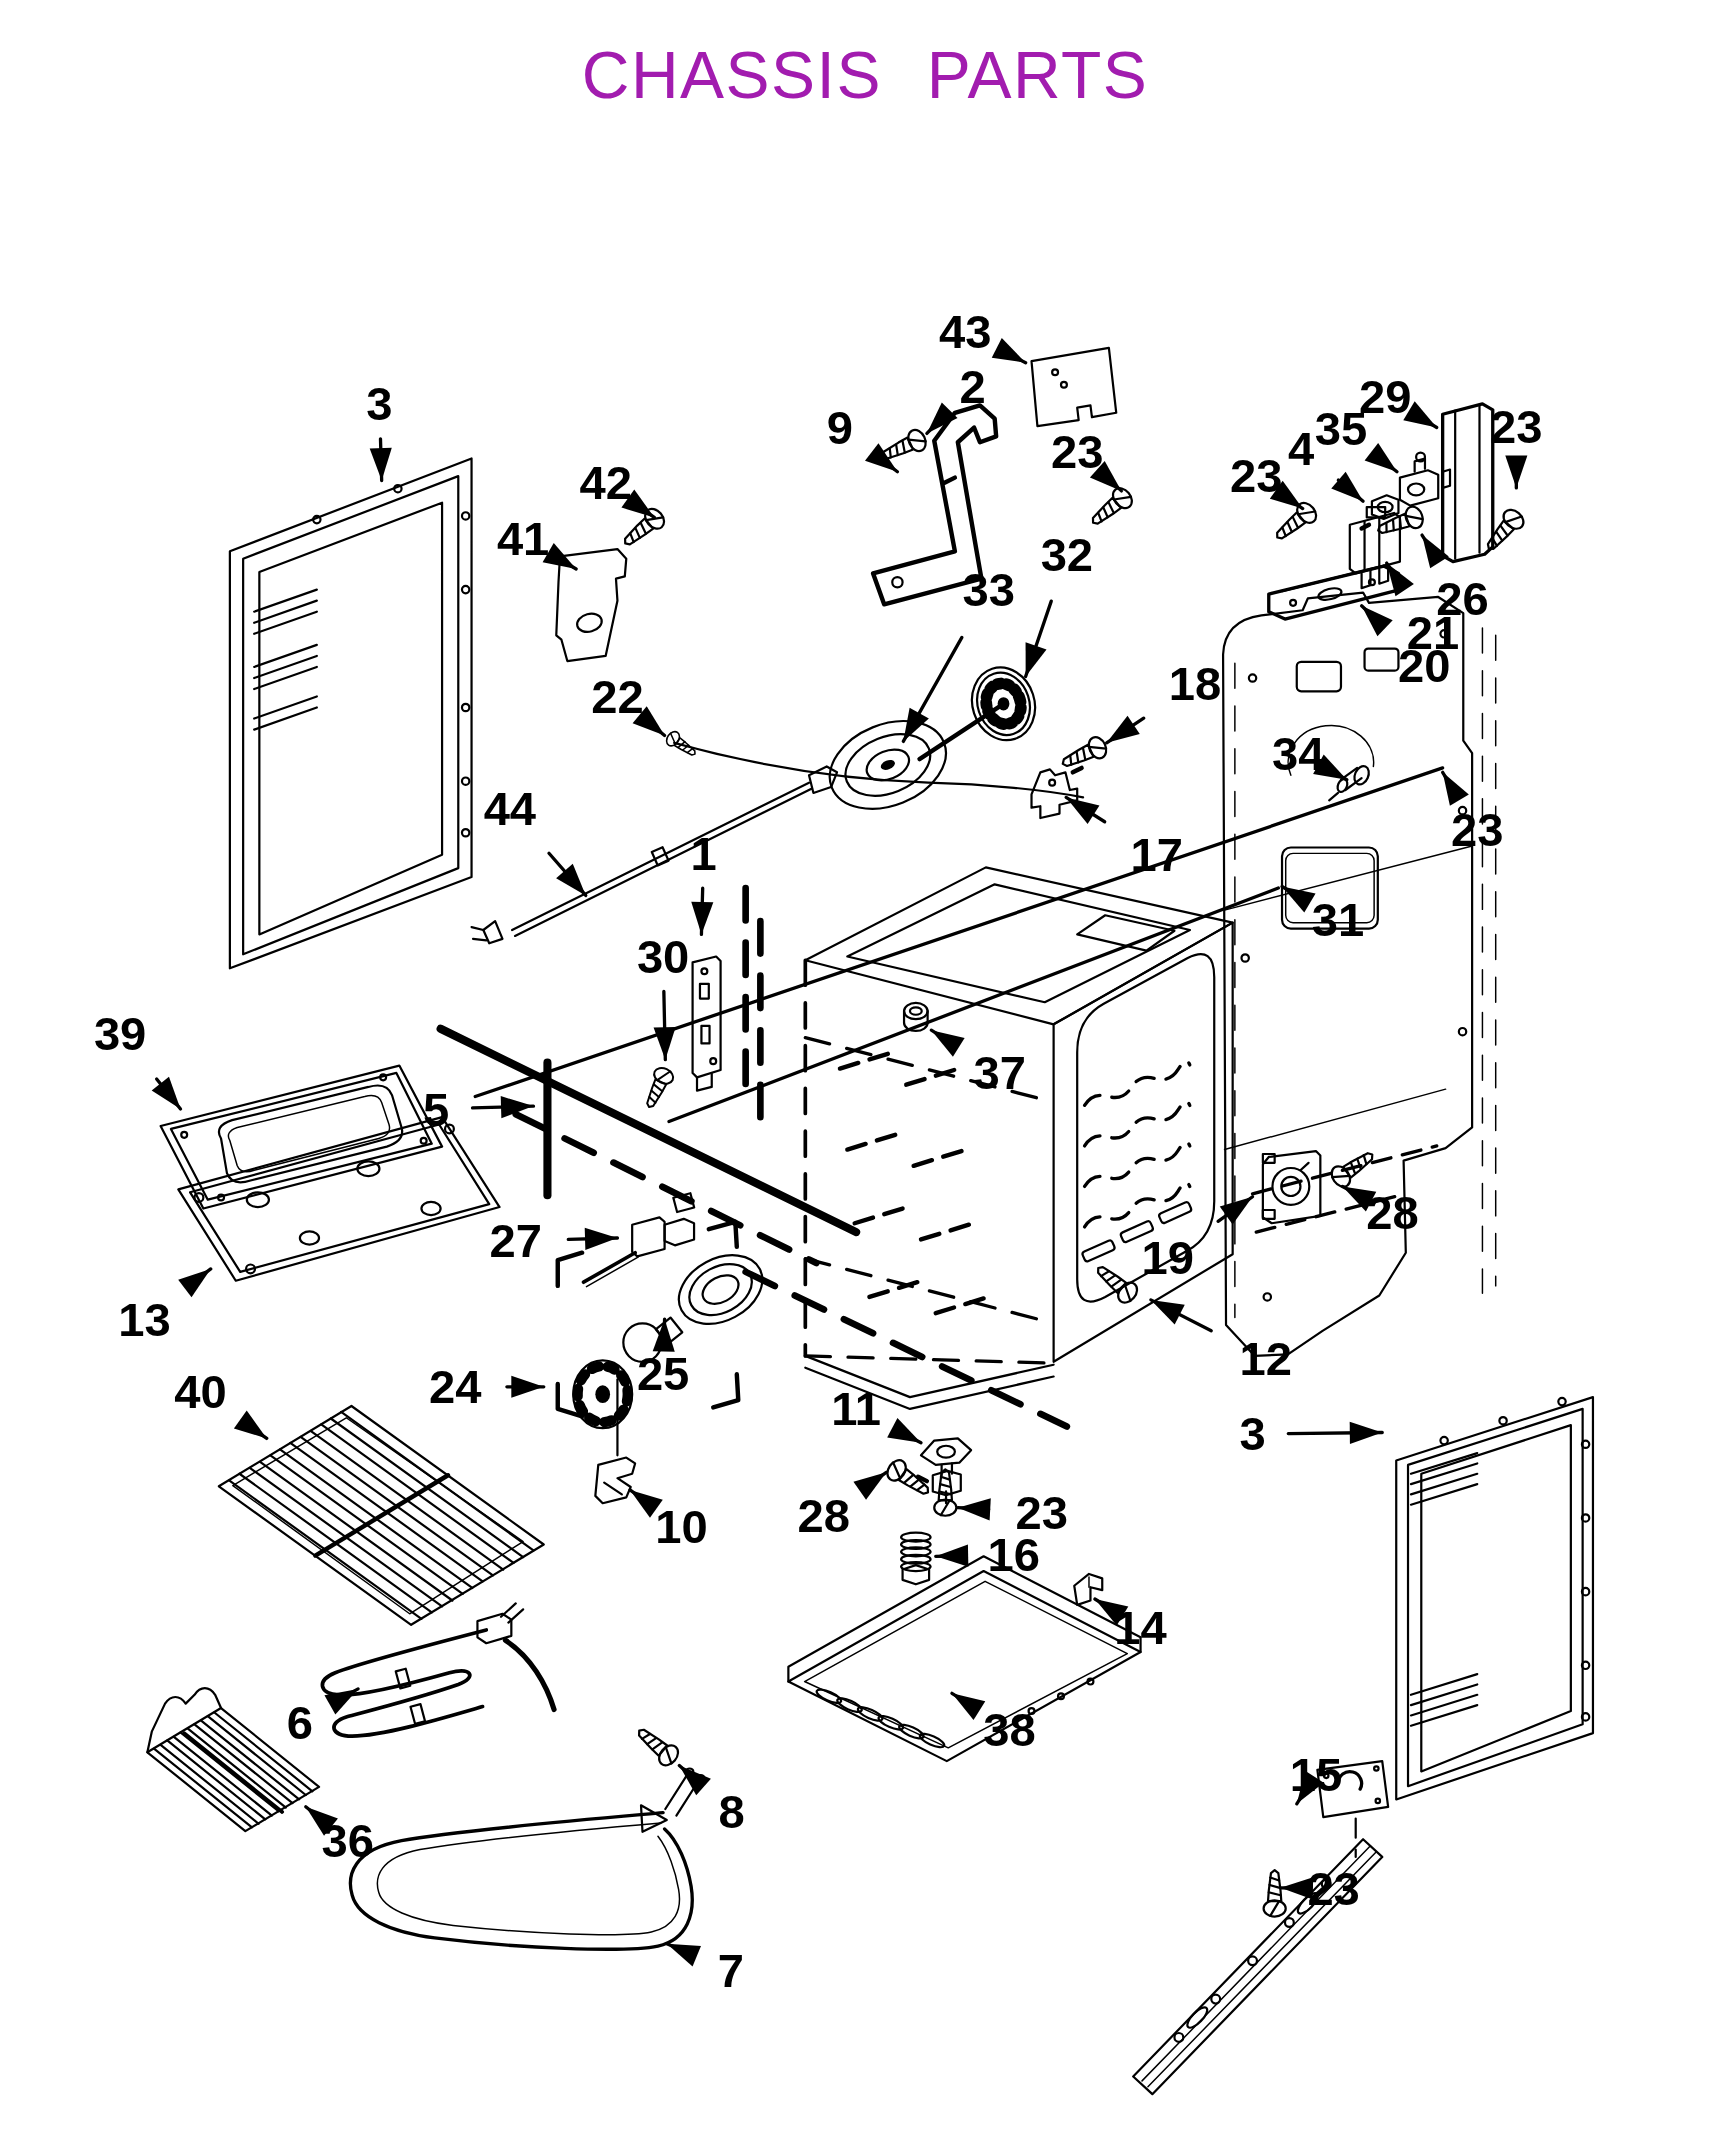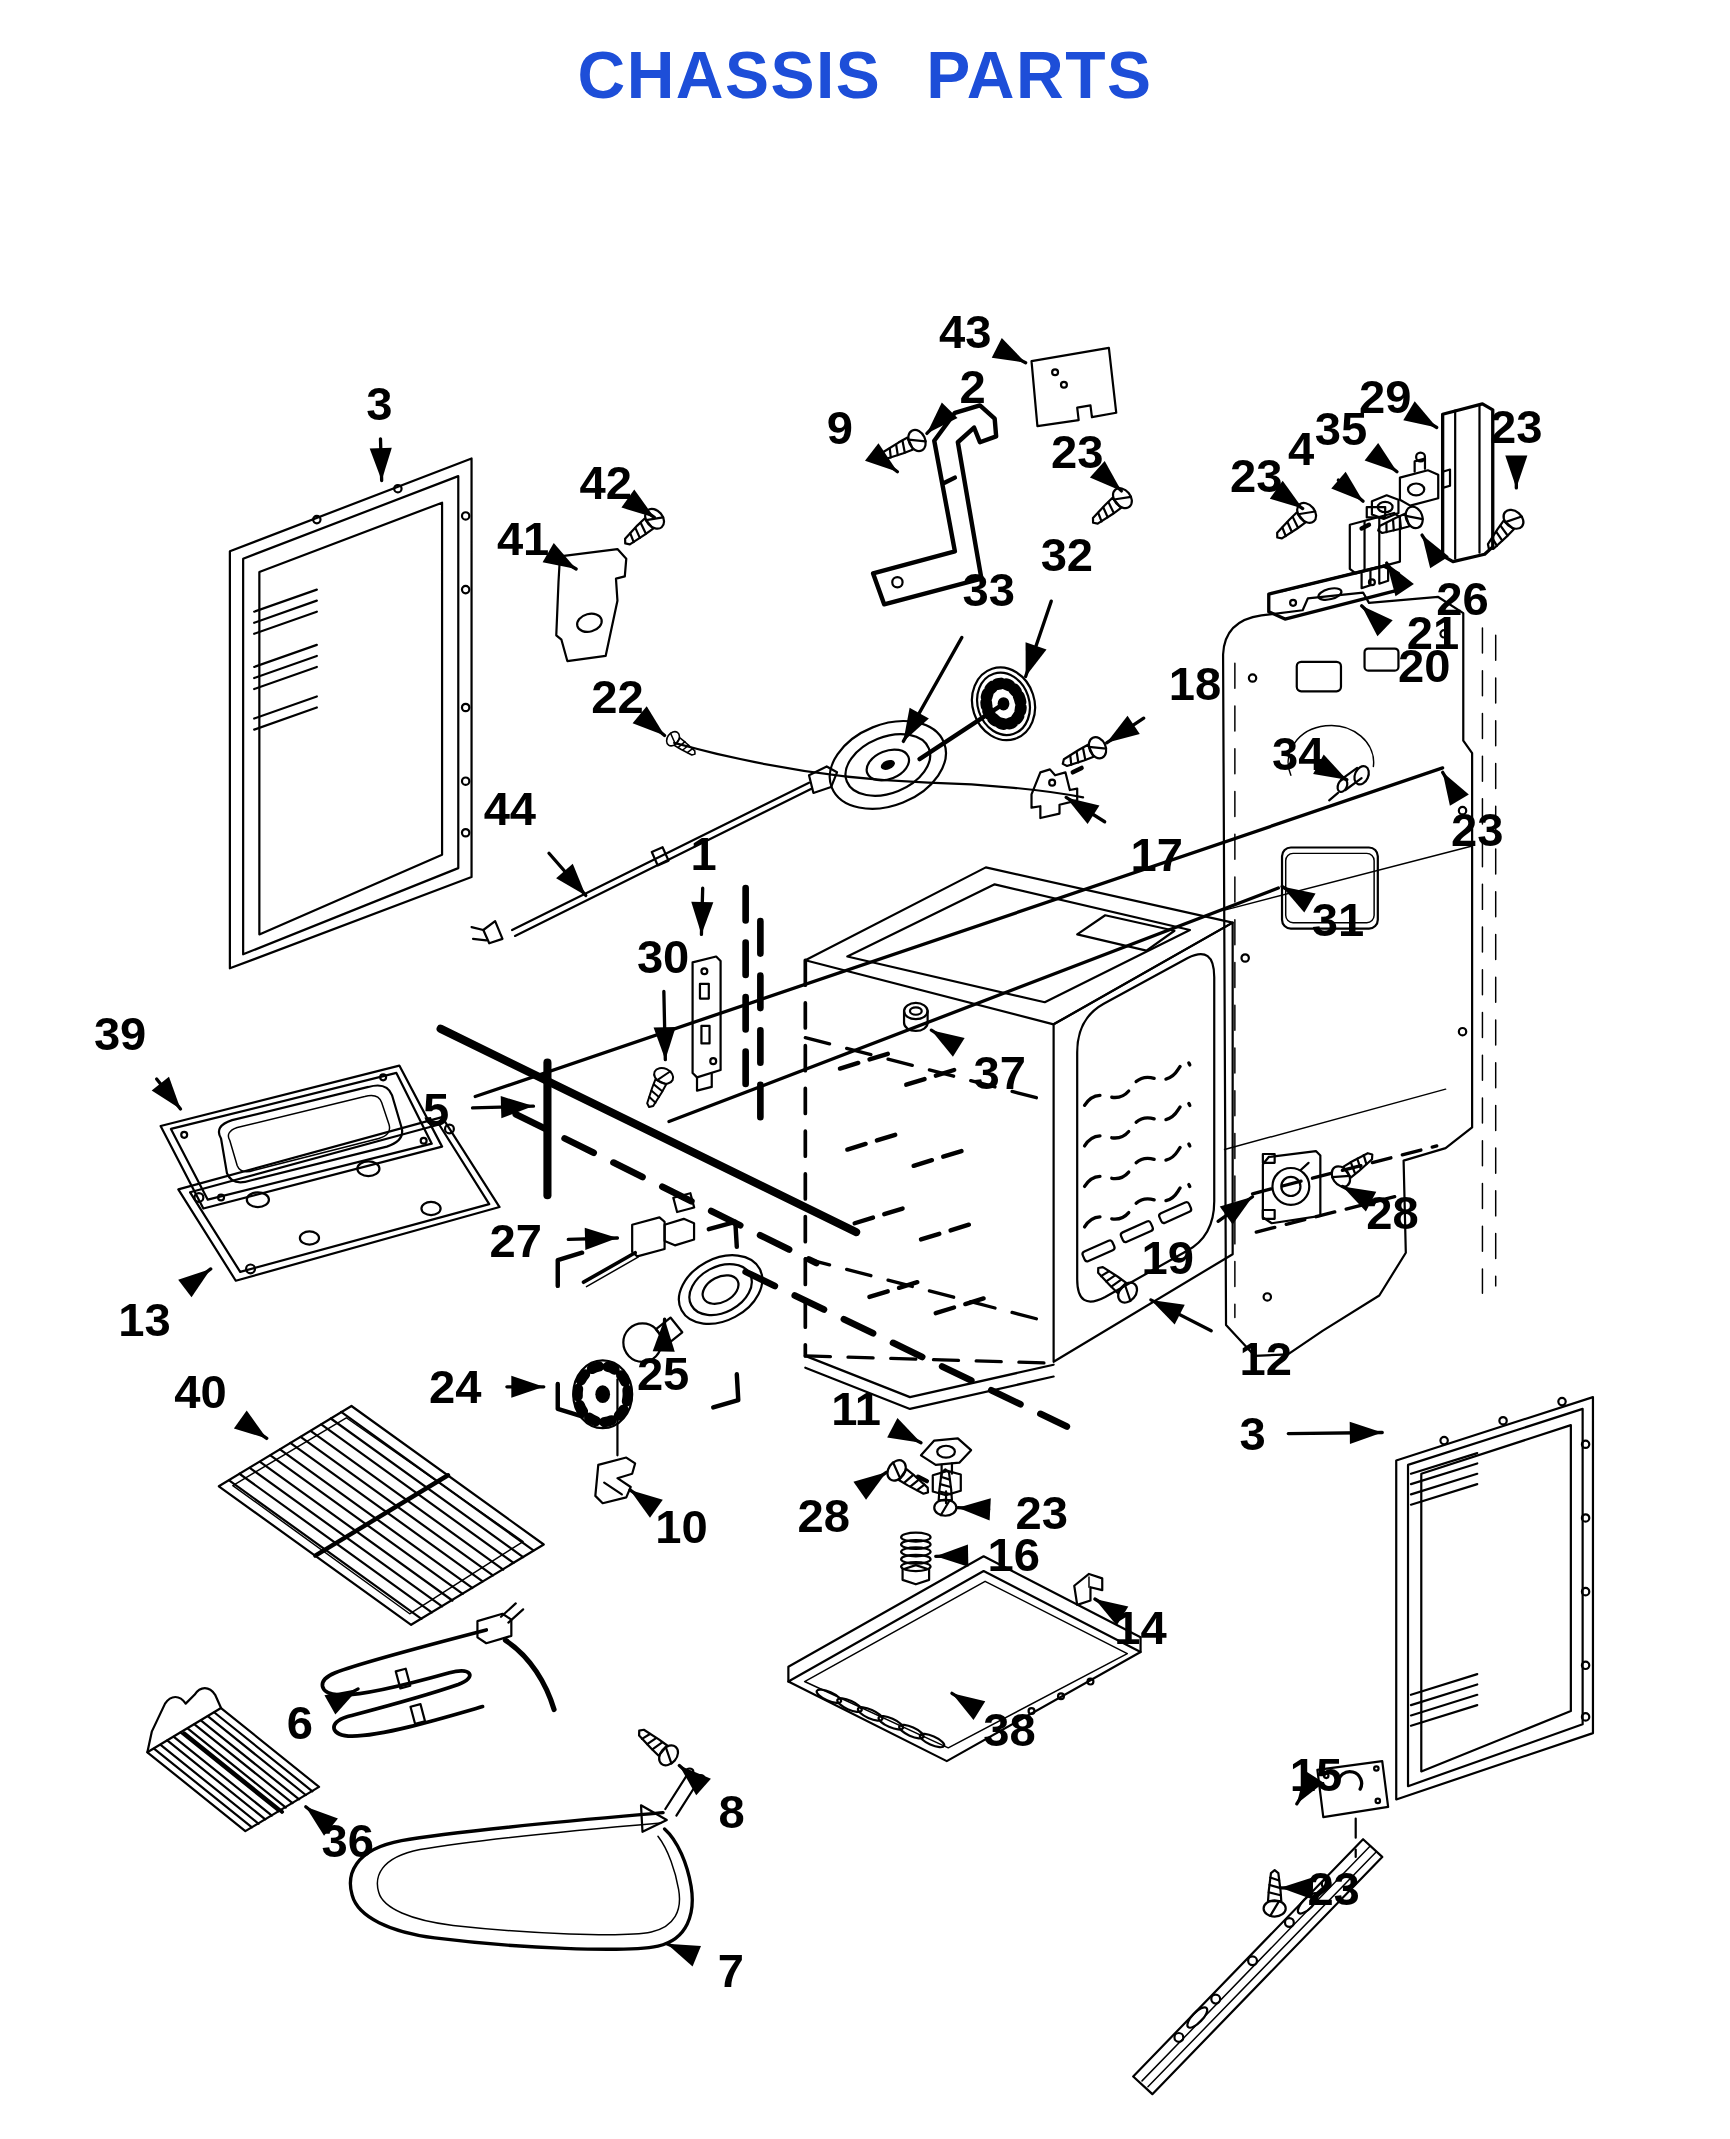--- a/index.html
+++ b/index.html
@@ -1,18 +1,18 @@
 <!DOCTYPE html>
 <html style="font-size:11.8px"><head>
 <meta charset="utf-8">
 <style>
   html,body{margin:0;padding:0;background:#ffffff;}
   body{width:1730px;height:2140px;position:relative;font-family:"Liberation Sans",sans-serif;}
   .title{position:absolute;top:37px;left:0;width:100%;text-align:center;
-         font-size:66px;font-weight:bold;color:#1d4ed8;letter-spacing:1.5px;word-spacing:25px;}
+         font-size:66px;font-weight:normal;color:#a21caf;letter-spacing:1.5px;word-spacing:25px;}
   #diagram{position:absolute;left:0;top:0;}
   #diagram line,#diagram path,#diagram polygon,#diagram polyline,#diagram rect,
   #diagram circle,#diagram ellipse{stroke:#000;fill:none;stroke-width:3;stroke-linecap:round;stroke-linejoin:round;}
   #diagram .w2{stroke-width:2}
   #diagram .w4{stroke-width:4.5}
   #diagram .w5{stroke-width:5}
   #diagram .w6{stroke-width:6}
   #diagram .w7{stroke-width:7}
   #diagram .w9{stroke-width:9}
   #diagram .w11{stroke-width:11}

